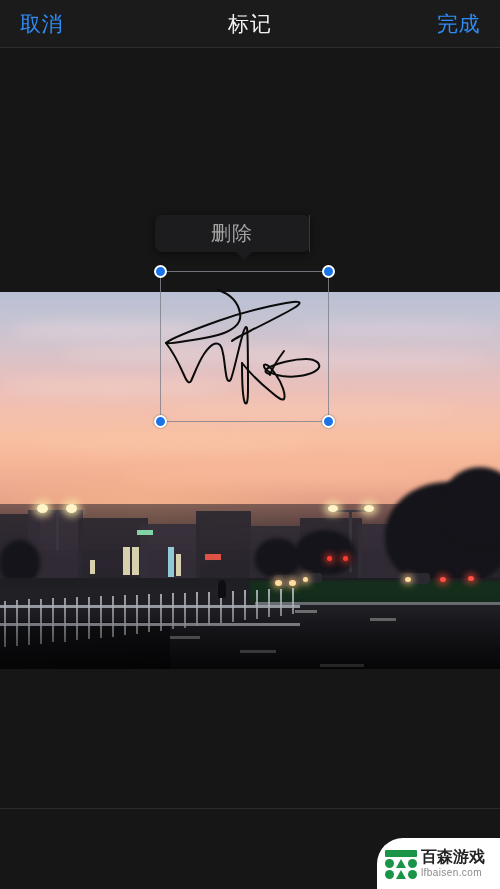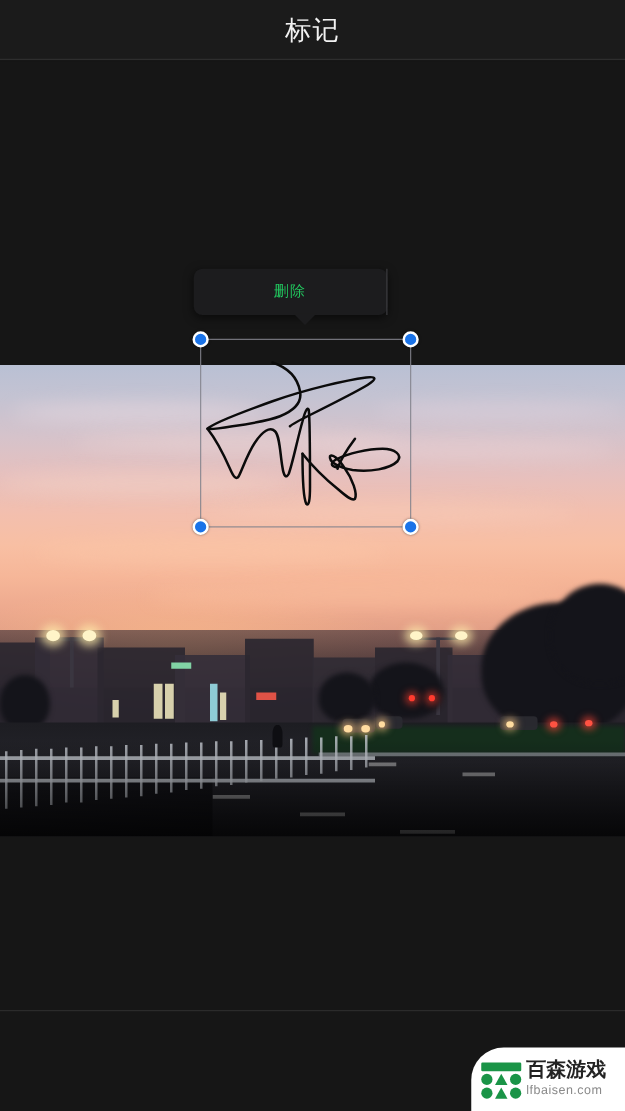--- a/index.html
+++ b/index.html
@@ -191,22 +191,22 @@
     left: 155px; top: 215px;
     width: 155px; height: 37px;
     background: #1c1c1e;
     border-radius: 7px;
     display: flex;
     box-shadow: 0 2px 8px rgba(0,0,0,.55);
   }
   .ctx-item {
     flex: 1;
     display: flex; align-items: center; justify-content: center;
-    color: #22c55e;
-    font-size: 12px;
+    color: #a3a3a3;
+    font-size: 20px;
     letter-spacing: 1px;
     cursor: pointer;
   }
   #ctx-divider {
     width: 1px; height: 37px;
     background: #3a3a3e;
   }
   #ctx-arrow {
     position: absolute;
     left: 235px; top: 251px;
@@ -262,20 +262,22 @@
     letter-spacing: .4px; white-space: nowrap;
   }
 </style>
 </head>
 <body>
 
 <div id="screen">
 
   <div id="topbar">
     <div id="nav-title">标记</div>
+    <div class="nav-btn" id="cancel-btn">取消</div>
+    <div class="nav-btn" id="done-btn">完成</div>
   </div>
 
   <div id="canvas-area">
 
     <div id="photo">
       <div id="sky"></div>
       <div id="glow"></div>
 
       <div class="cloud" style="left:10px;top:30px;width:200px;height:16px;background:#e9dbe2;"></div>
       <div class="cloud" style="left:60px;top:55px;width:260px;height:14px;background:#f0d6d4;"></div>

